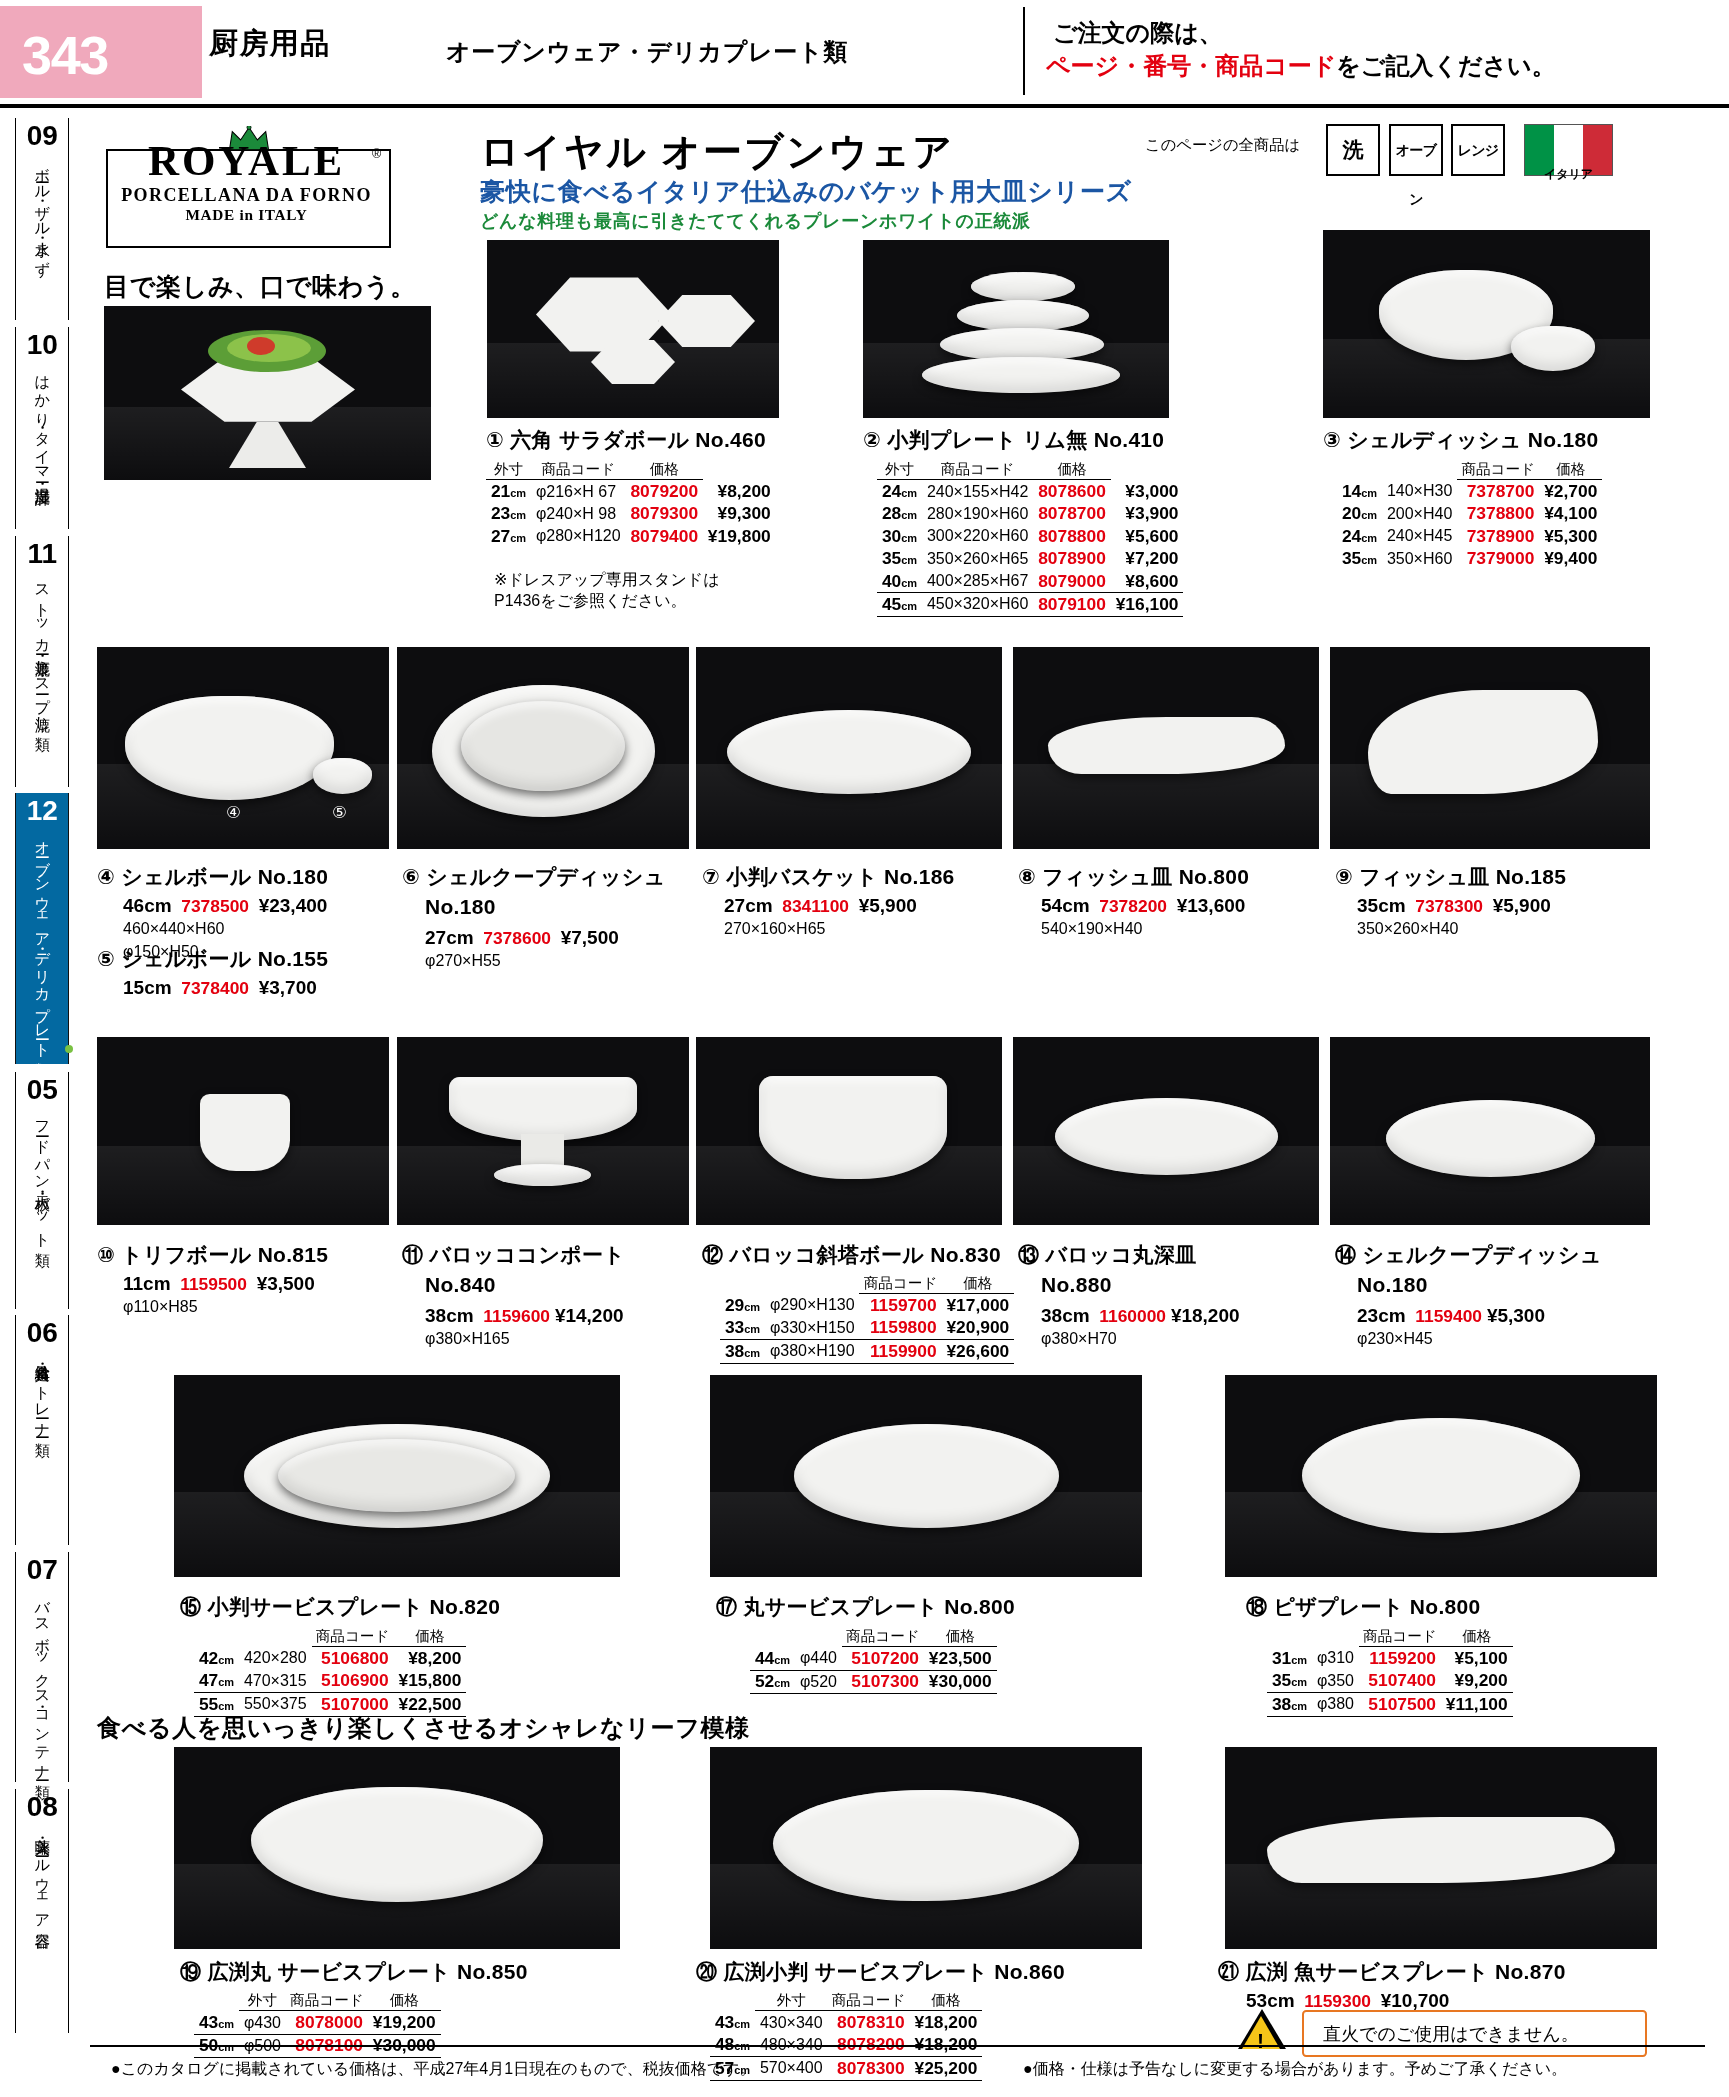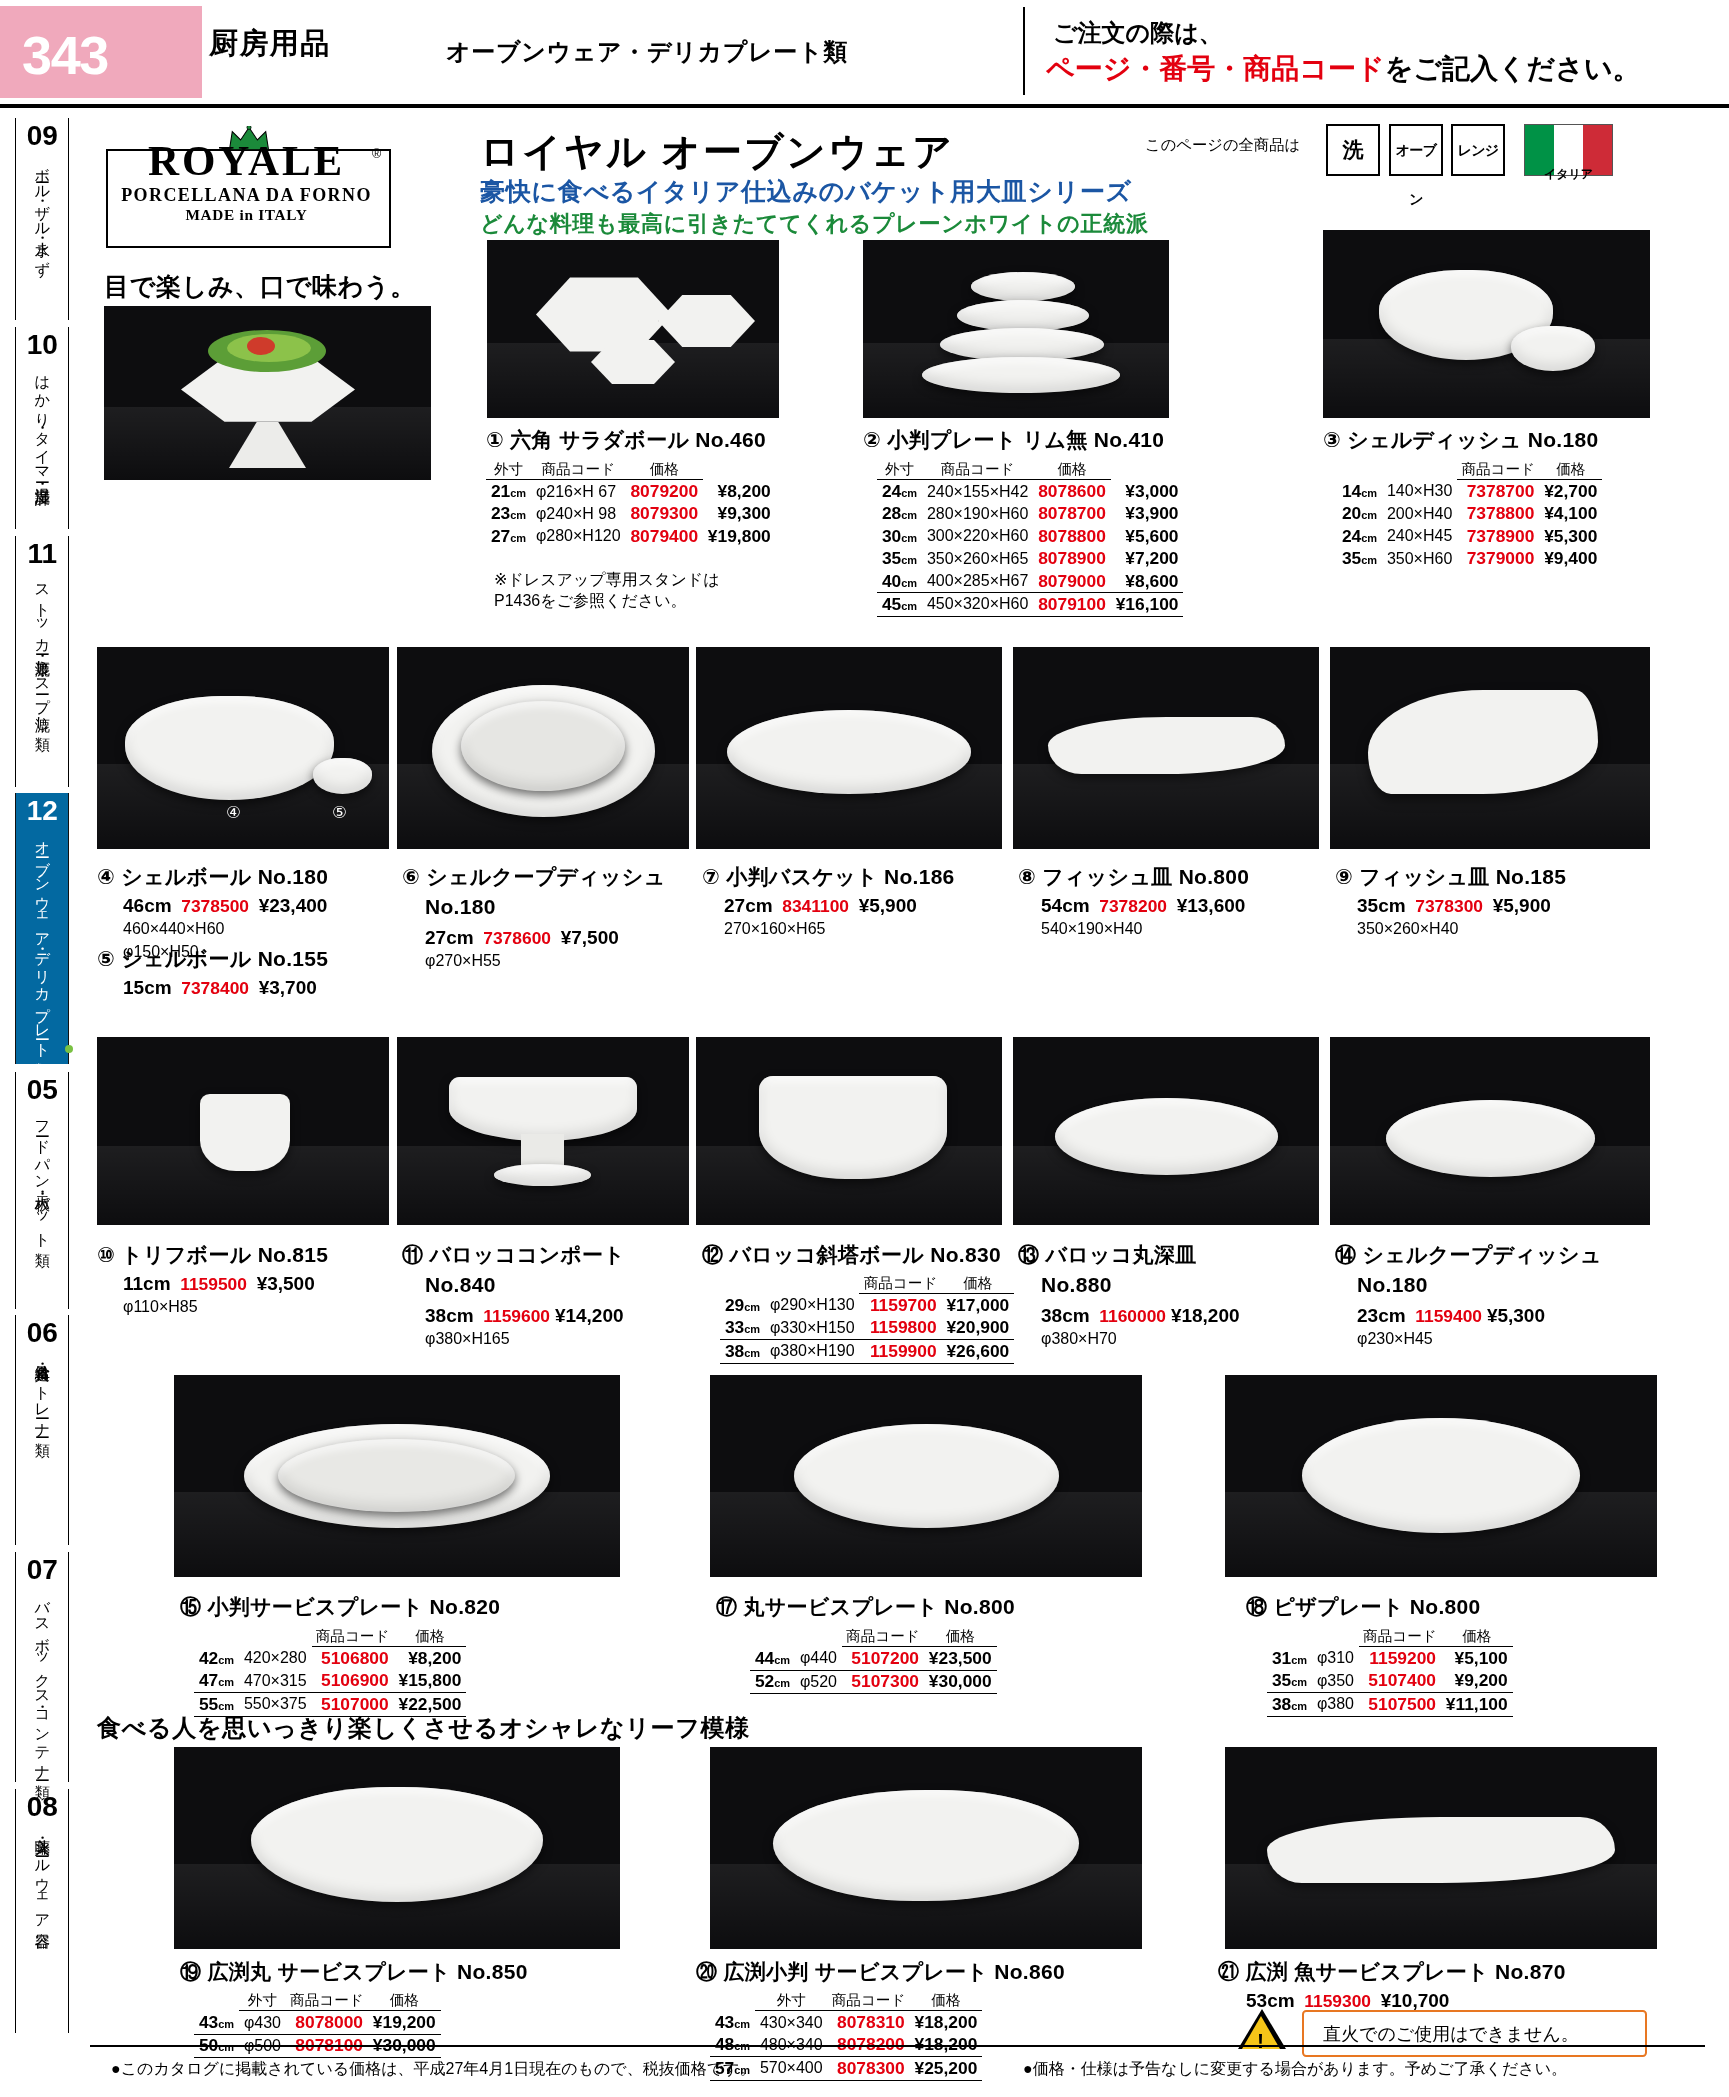--- a/index.html
+++ b/index.html
@@ -14,21 +14,21 @@
   .page{position:absolute;left:0;top:0;width:1730px;height:2097px;}
 
   
   .hdr{position:absolute;left:0;top:0;width:1730px;height:104px;}
   .hdr-pagebox{position:absolute;left:0;top:5.6px;width:202px;height:92px;background:#f0a9bc;}
   .hdr-pageno{position:absolute;left:22px;top:24px;font-size:54px;font-weight:bold;color:#ffffff;letter-spacing:-1.4px;}
   .hdr-cat{position:absolute;left:209px;top:24px;font-size:29px;font-weight:bold;letter-spacing:1.4px;}
   .hdr-sub{position:absolute;left:446px;top:36px;font-size:24px;font-weight:bold;letter-spacing:0.7px;}
   .hdr-note{position:absolute;left:1023px;top:7px;width:707px;height:88px;border-left:2.1px solid #000;}
   .hdr-note-l1{position:absolute;left:28px;top:9.7px;font-size:24px;font-weight:bold;}
-  .hdr-note-l2{position:absolute;left:21px;top:43px;font-size:28px;font-weight:bold;}
+  .hdr-note-l2{position:absolute;left:21px;top:43px;font-size:24px;font-weight:bold;}
   .hdr-note-l2 .red{color:#e3000f;}
   .hdr-rule{position:absolute;left:0;top:104px;width:1730px;height:3.5px;background:#000;}
 
   
   .rail{position:absolute;left:0;top:118px;width:82px;height:1921px;}
   .rail-item{position:absolute;left:15.3px;width:54px;border-left:1.4px solid #000;border-right:1.4px solid #000;box-sizing:border-box;}
   .rail-num{font-size:28px;font-weight:bold;text-align:center;padding-top:4.2px;line-height:1;}
   .rail-txt{font-size:15.3px;line-height:18px;text-align:center;padding:5.6px 2.8px 4.2px 2.8px;
             writing-mode:vertical-rl;text-orientation:upright;margin:0 auto;letter-spacing:0.7px;}
   .rail-item.active{background:#0369a1;color:#fff;border-color:#111;}
@@ -42,21 +42,21 @@
   .brand-l2{position:absolute;left:0;top:53px;width:281px;text-align:center;font-size:18px;font-weight:bold;letter-spacing:1.4px;font-family:"Liberation Serif",serif;}
   .brand-l3{position:absolute;left:0;top:74px;width:281px;text-align:center;font-size:15.3px;font-weight:bold;letter-spacing:0.7px;font-family:"Liberation Serif",serif;}
   .crown{position:absolute;left:122px;top:-5.6px;width:42px;height:26.5px;}
   .reg{position:absolute;right:9.7px;top:15.3px;font-size:12.5px;}
 
   .catch{position:absolute;left:104px;top:270px;font-size:25px;font-weight:bold;letter-spacing:0.7px;}
 
   
   .t1{position:absolute;left:480px;top:125px;font-size:39px;font-weight:bold;letter-spacing:2.1px;}
   .t2{position:absolute;left:480px;top:175px;font-size:25px;font-weight:bold;color:#1b56a4;letter-spacing:0.7px;}
-  .t3{position:absolute;left:480px;top:209px;font-size:22px;font-weight:bold;color:#1b8a3a;letter-spacing:0.7px;}
+  .t3{position:absolute;left:480px;top:209px;font-size:18px;font-weight:bold;color:#1b8a3a;letter-spacing:0.7px;}
 
   
   .iconstrip{position:absolute;left:1145px;top:124px;width:578px;height:54px;}
   .ic-label{position:absolute;left:0;top:11px;font-size:15.3px;}
   .ic{position:absolute;top:0;width:54px;height:52px;border:2.1px solid #000;box-sizing:border-box;background:#fff;}
   .ic span{display:block;text-align:center;font-size:21px;font-weight:bold;line-height:47px;}
   .ic.small span{font-size:14px;line-height:49px;letter-spacing:-0.7px;}
   .flag{position:absolute;top:0;width:89px;height:52px;border:1.4px solid #555;box-sizing:border-box;display:flex;}
   .flag i{display:block;height:100%;flex:1;}
   .flag .g{background:#009246;} .flag .w{background:#fff;} .flag .r{background:#ce2b37;}

